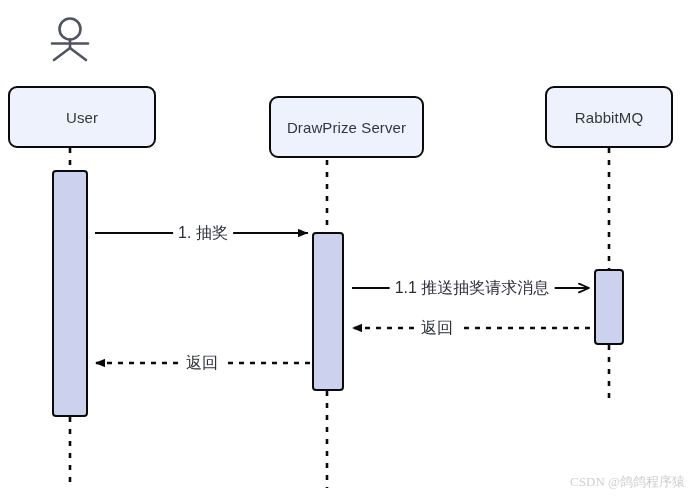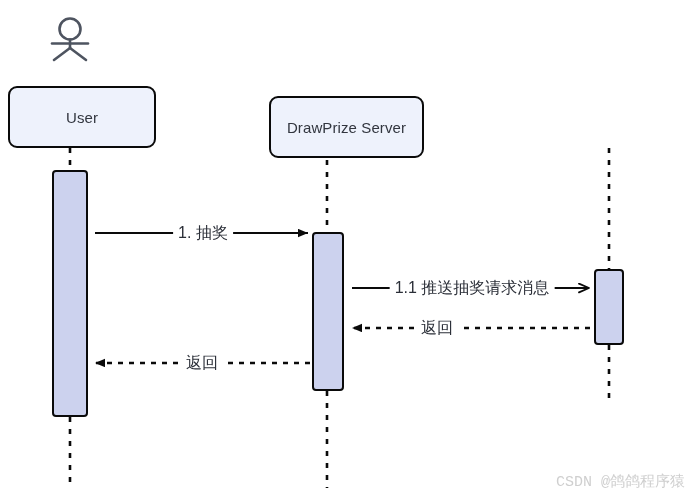--- a/index.html
+++ b/index.html
@@ -58,24 +58,24 @@
     background: #ffffff;
     padding: 0 5px;
     white-space: nowrap;
     transform: translate(-50%, -50%);
     font-family: "Liberation Sans", "DejaVu Sans", sans-serif;
   }
   .watermark {
     position: absolute;
     right: 8px;
     bottom: 6px;
-    font-size: 15px;
+    font-size: 13px;
     color: #cfcfcf;
     white-space: nowrap;
-    font-family: Liberation Mono, monospace;
+    font-family: Liberation Serif, serif;
   }
 </style>
 </head>
 <body>
 
 <div id="canvas">
 
   <svg class="svg-layer" viewBox="0 0 693 497">
     <defs>
       <marker id="arrow-solid-right" markerWidth="11" markerHeight="11" refX="10" refY="4.2" orient="auto" markerUnits="userSpaceOnUse">
@@ -116,20 +116,23 @@
   </svg>
 
   <div class="participant-box" style="left:8px; top:86px; width:148px; height:62px;">
     <span class="participant-label">User</span>
   </div>
 
   <div class="participant-box" style="left:262px; top:96px; width:155px; height:62px;margin-left:7px;">
     <span class="participant-label">DrawPrize Server</span>
   </div>
 
+  <div class="participant-box" style="left:545px; top:86px; width:128px; height:62px;">
+    <span class="participant-label">RabbitMQ</span>
+  </div>
 
   <div class="activation-bar" style="left:52px; top:170px; width:36px; height:247px;"></div>
   <div class="activation-bar" style="left:312px; top:232px; width:32px; height:159px;"></div>
   <div class="activation-bar" style="left:594px; top:269px; width:30px; height:76px;"></div>
 
   <div class="message-label" style="left:203px; top:233px;">1. 抽奖</div>
   <div class="message-label" style="left:472px; top:288px;">1.1 推送抽奖请求消息</div>
   <div class="message-label" style="left:437px; top:328px;">返回</div>
   <div class="message-label" style="left:202px; top:363px;">返回</div>
 

